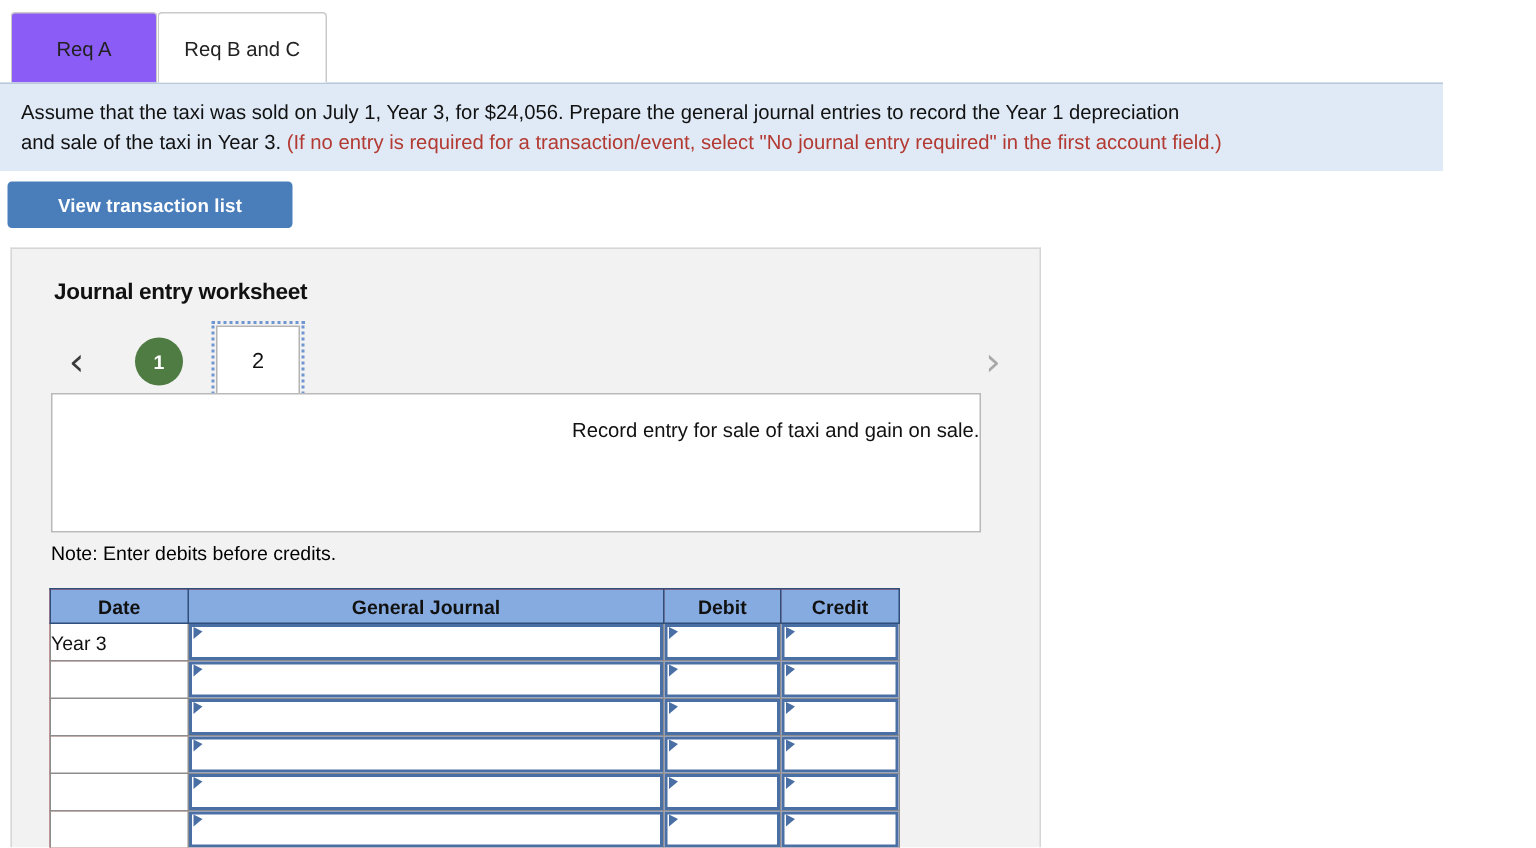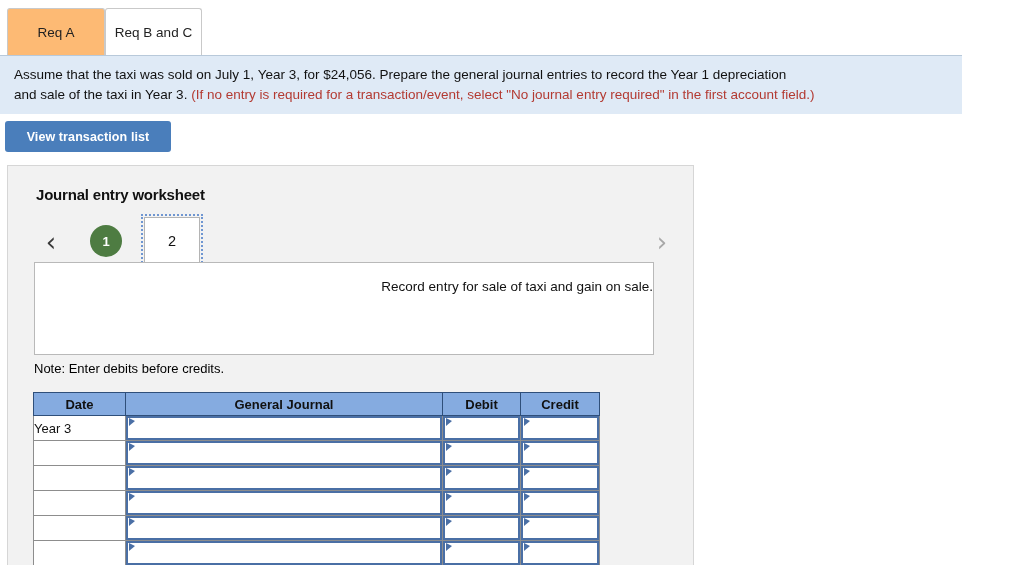--- a/index.html
+++ b/index.html
@@ -37,28 +37,28 @@
     justify-content: center;
     font-size: 13.5px;
     color: #222;
     border: 1px solid #c9c9c9;
     border-bottom: none;
     border-radius: 3px 3px 0 0;
     cursor: pointer;
     white-space: nowrap;
   }
   .tab.inactive {
-    background: #fdba74;
+    background: #8b5cf6;
     left: 7px;
     width: 98px;
   }
   .tab.active {
     background: #ffffff;
     left: 105px;
-    width: 97px;
+    width: 113px;
     z-index: 3;
     text-align: center;
   }
 
   
   .banner {
     position: absolute;
     left: 0;
     top: 55px;
     width: 962px;
@@ -72,21 +72,21 @@
   }
   .banner .red {
     color: #b33a32;
   }
 
   
   .vtl-btn {
     position: absolute;
     left: 5px;
     top: 121px;
-    width: 166px;
+    width: 190px;
     height: 31px;
     background: #4a7ebb;
     border: none;
     border-radius: 3px;
     color: #ffffff;
     font-family: "Liberation Sans", sans-serif;
     font-size: 12.5px;
     font-weight: bold;
     cursor: pointer;
     padding: 0;

